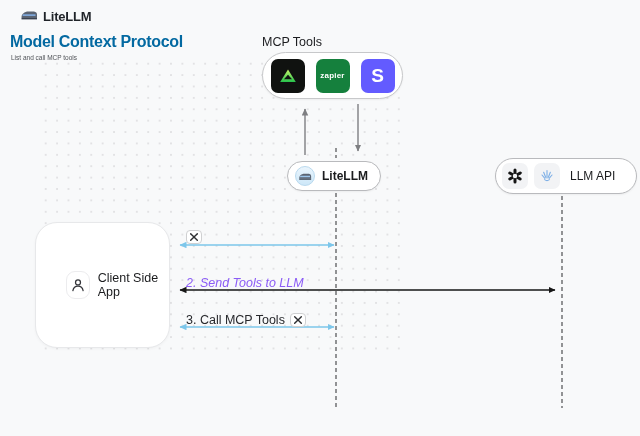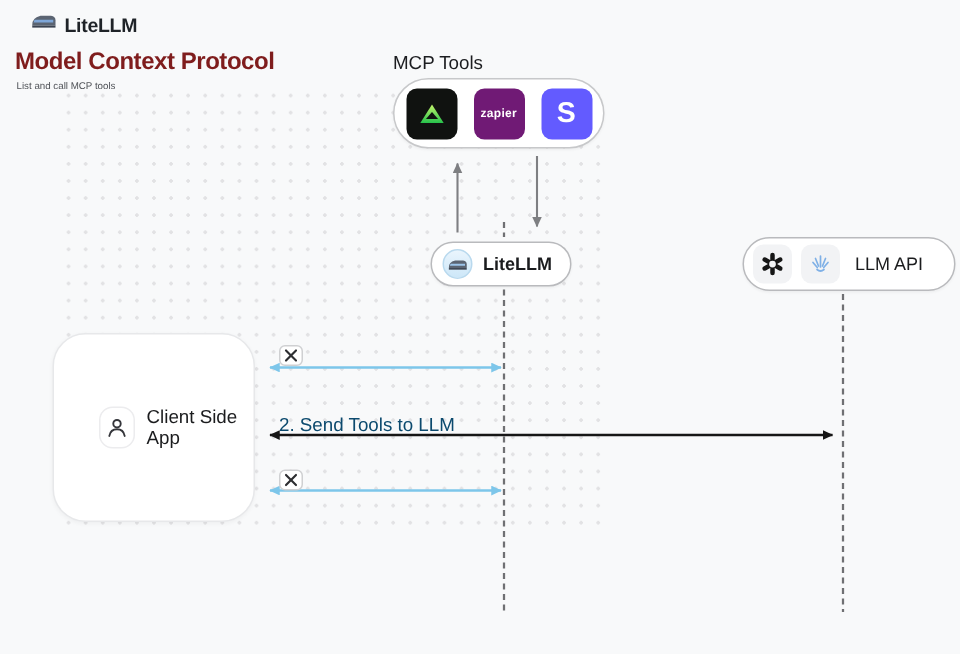--- a/index.html
+++ b/index.html
@@ -12,33 +12,33 @@
     background-image:radial-gradient(circle, #e2e2e4 1.2px, transparent 1.2px);
     background-size:11.4px 11.4px;
   }
 
   svg.connector-layer { position:absolute; left:0; top:0; pointer-events:none; }
 
   .brand { position:absolute; left:20px; top:7px; display:flex; align-items:center; gap:5px; }
   .brand-label { font-size:13px; font-weight:700; color:#1f2328; letter-spacing:-0.2px; }
 
   .page-title { position:absolute; left:10px; top:33px; font-size:16px; font-weight:700;
-    color:#7f1d1d; letter-spacing:-0.3px; }
+    color:#0369a1; letter-spacing:-0.3px; }
   .page-subtitle { position:absolute; left:11px; top:54px; font-size:6.5px; color:#4f5257; }
 
   .mcp-label { position:absolute; left:262px; top:35px; width:141px; text-align:left;
     font-size:12.5px; font-weight:500; color:#1c1d20; }
   .mcp-pill { position:absolute; left:262px; top:52px; width:141px; height:47px;
     background:#fff; border:1px solid #c7c8ca; border-radius:23.5px;
     display:flex; align-items:center; justify-content:center; gap:11px;
     box-shadow:0 1px 2px rgba(0,0,0,.05); }
   .tool-tile { width:34px; height:34px; border-radius:7px; display:flex;
     align-items:center; justify-content:center; }
   .tile-dark { background:#101210; }
-  .tile-zapier { background:#701a75;text-align:right; }
+  .tile-zapier { background:#15803d;text-align:right; }
   .tile-stripe { background:#635bff; }
   .zapier-word { color:#fff; font-size:8px; font-weight:700; letter-spacing:0.2px; }
   .stripe-s { color:#fff; font-size:19px; font-weight:700; }
 
   .node-pill { position:absolute; background:#fff; border:1px solid #b9babd;
     display:flex; align-items:center; box-shadow:0 1px 2px rgba(0,0,0,.05); }
   .node-litellm { left:287px; top:161px; width:94px; height:30px; border-radius:15px;
     gap:7px; padding-left:7px; }
   .node-litellm .node-label { font-size:12px; font-weight:600; color:#1b1c1e; }
   .node-llmapi { left:495px; top:158px; width:142px; height:36px; border-radius:18px;
@@ -54,21 +54,21 @@
     background:#fff; border:1px solid #e7e8ea; border-radius:22px;
     box-shadow:0 1px 3px rgba(0,0,0,.04);
     display:flex; align-items:center; justify-content:center; gap:8px;padding-left:30px; }
   .client-icon-tile { width:28px; height:28px; border-radius:9px; background:#fff;
     border:1px solid #ececee; display:flex; align-items:center; justify-content:center; }
   .client-label { font-size:12.5px; font-weight:500; color:#1b1c1e; }
 
   .step-label { position:absolute; display:flex; align-items:center; gap:5px;
     font-size:12.5px; font-weight:500; }
   .step-dark { color:#27282c; }
-  .step-gray { color:#0c4a6e; }
+  .step-gray { color:#8b5cf6;font-style:italic; }
   .step-1 { left:186px; top:230px; }
   .step-2 { left:186px; top:276px; }
   .step-3 { left:186px; top:313px; }
   .tools-chip { display:inline-flex; width:16px; height:14px; border:1px solid #cfd0d2;
     border-radius:4px; background:#fff; align-items:center; justify-content:center; }
 </style>
 </head>
 <body>
 
 <div id="stage">
@@ -193,20 +193,21 @@
         <path d="M2,2 L10,10"></path>
       </svg>
     </span>
   </div>
 
   <div class="step-label step-2 step-gray">
     <span>2. Send Tools to LLM</span>
   </div>
 
   <div class="step-label step-3 step-dark">
+    <span>3. Call MCP Tools</span>
     <span class="tools-chip">
       <svg width="10" height="10" viewBox="0 0 12 12" fill="none" stroke="#2d2e31" stroke-width="1.7" stroke-linecap="round">
         <path d="M2,10 L10,2"></path>
         <path d="M2,2 L10,10"></path>
       </svg>
     </span>
   </div>
 
 </div>
 

